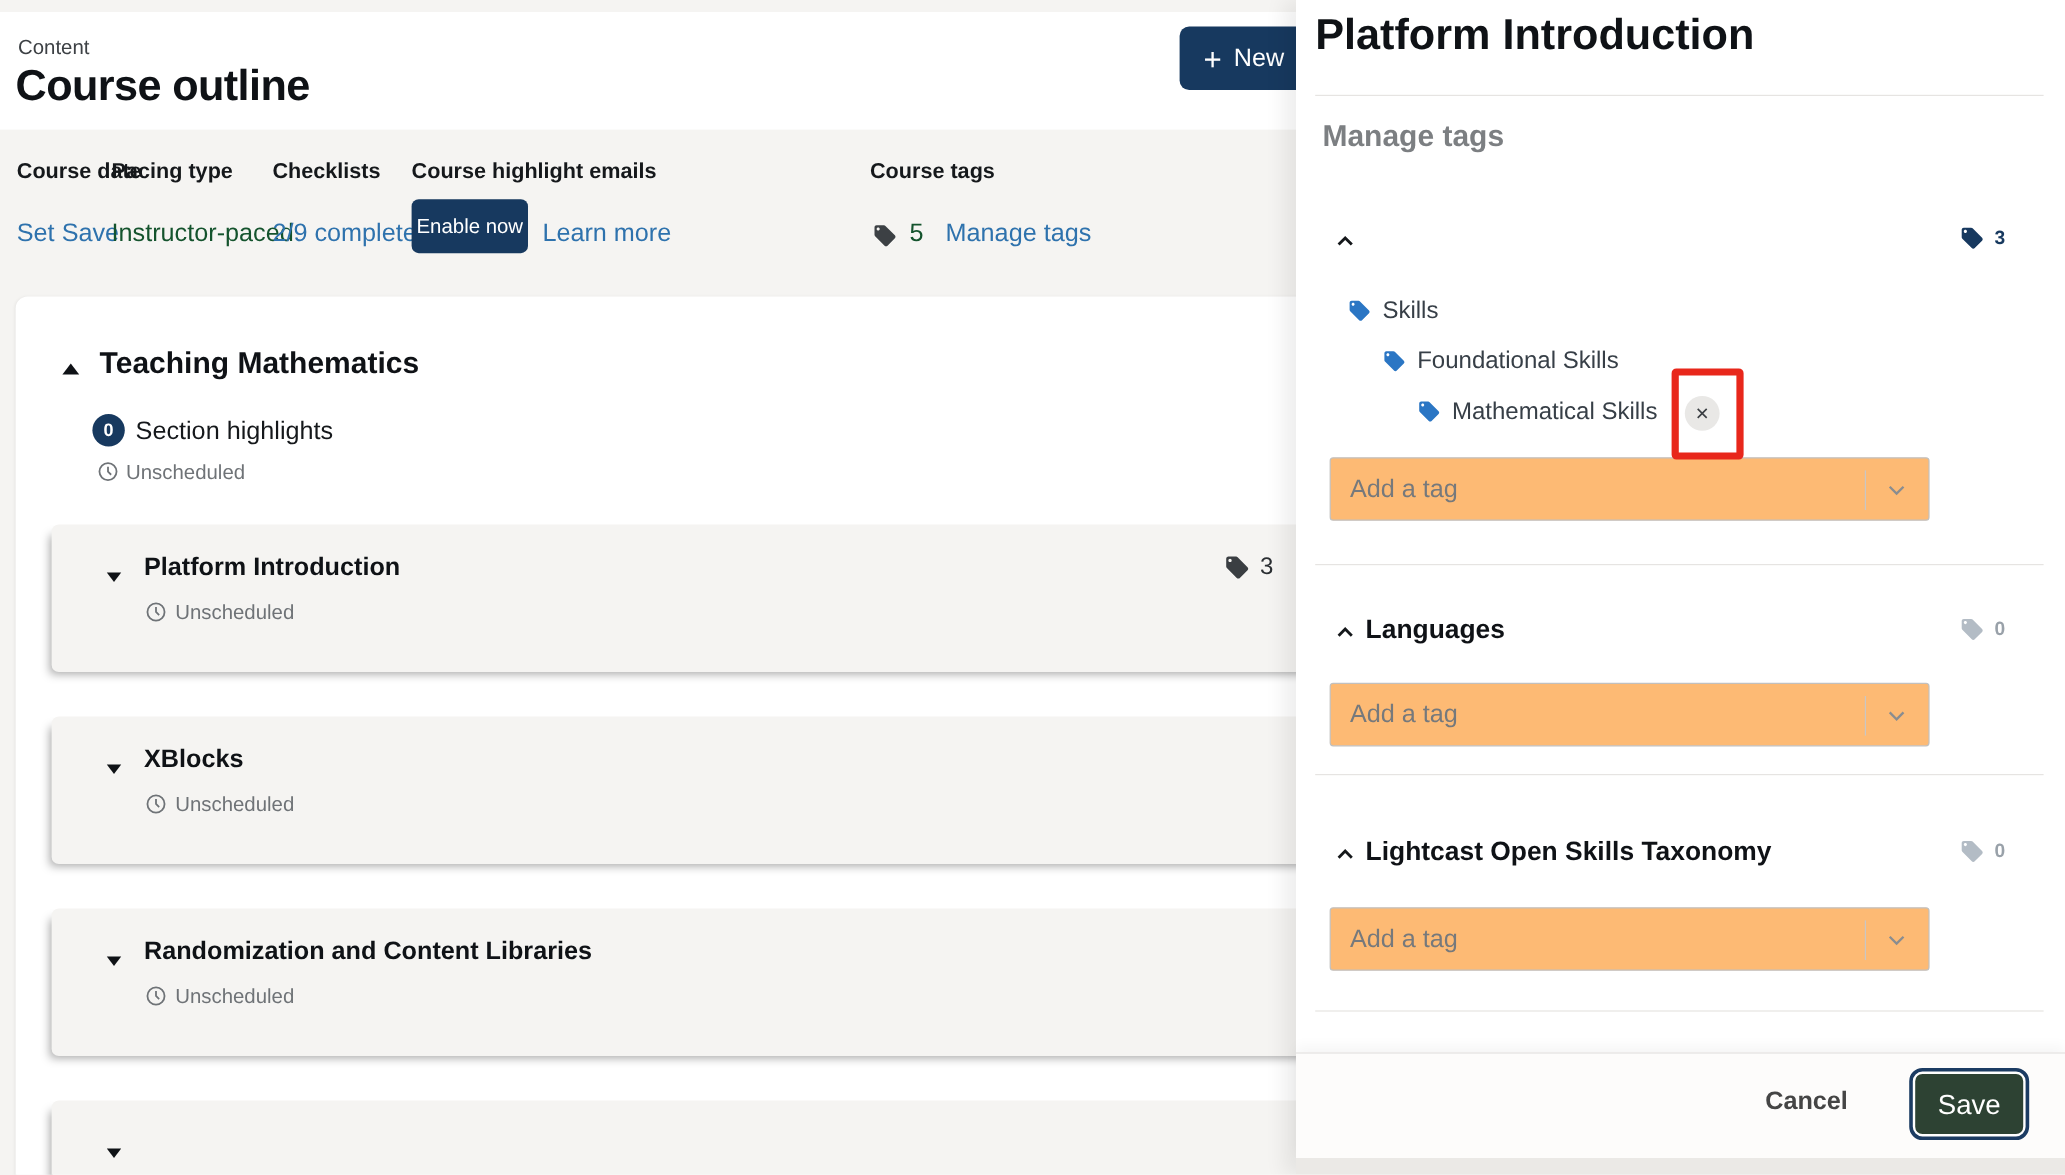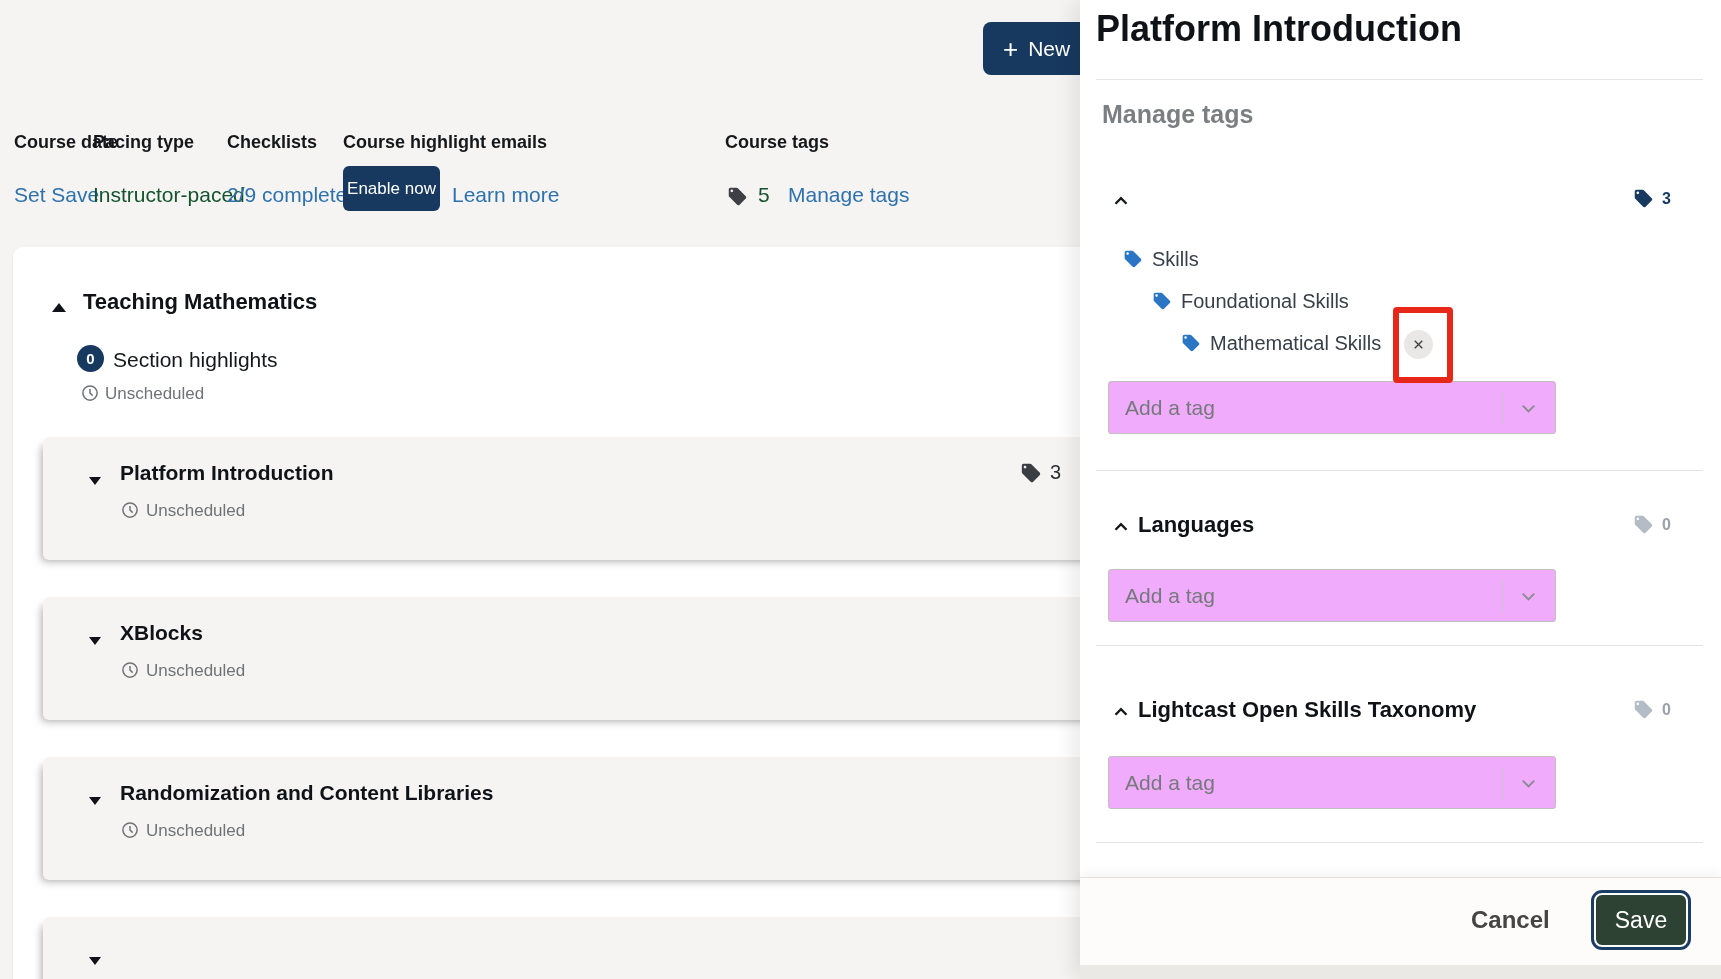--- a/index.html
+++ b/index.html
@@ -19,21 +19,21 @@
   .meta-value { position:absolute; top:183px; font-size:21px; color:#14532d; }
   .link { color:#2e72ad; cursor:pointer; text-decoration:none; }
   .enable-btn { position:absolute; left:343px; top:166px; width:97px; height:45px; background:#17395f; color:#fff; border:none; border-radius:6px; font-size:17px; font-family:inherit; cursor:pointer; }
   .tags-meta-icon { position:absolute; left:727px; top:186px; width:21px; height:21px; color:#3c4044; }
 
   
   .section-card { position:absolute; left:13px; top:247px; width:1103px; height:760px; background:#fff; border-radius:10px; box-shadow:0 1px 3px rgba(0,0,0,0.08); }
   .caret-up { width:0; height:0; border-left:7px solid transparent; border-right:7px solid transparent; border-bottom:9px solid #0f1216; }
   .caret-down { width:0; height:0; border-left:6px solid transparent; border-right:6px solid transparent; border-top:8px solid #0f1216; }
   .sec-caret { position:absolute; left:52px; top:303px; cursor:pointer; }
-  .sec-title { position:absolute; left:83px; top:289px; font-size:22px; font-weight:800; color:#0f1216; }
+  .sec-title { position:absolute; left:83px; top:289px; font-size:25px; font-weight:800; color:#0f1216; }
   .badge { position:absolute; left:77px; top:345px; width:27px; height:27px; border-radius:50%; background:#17395f; color:#fff; font-size:15px; font-weight:700; display:flex; align-items:center; justify-content:center; }
   .sec-high { position:absolute; left:113px; top:348px; font-size:21px; color:#15181b; }
   .clock { color:#6f7377; }
   .sched-text { font-size:17px; color:#6f7377; }
 
   
   .sub-card { position:absolute; left:43px; width:1077px; height:123px; background:#f5f4f2; border-radius:6px; box-shadow:-5px 5px 8px -4px rgba(0,0,0,0.35); }
   .sub-caret { position:absolute; left:46px; top:40px; cursor:pointer; }
   .sub-title { position:absolute; left:77px; top:24px; font-size:21px; font-weight:700; color:#0f1216; }
   .sub-clock { position:absolute; left:78px; top:64px; width:18px; height:18px; }
@@ -51,38 +51,42 @@
   .tax-name { position:absolute; left:58px; top:0; font-size:22px; font-weight:700; color:#0f1216; }
   .tax-badge { position:absolute; left:553px; top:2px; display:flex; align-items:center; gap:8px; }
   .tax-badge .t-icon { width:21px; height:21px; }
   .badge-navy { color:#17395f; } .badge-navy .cnt { color:#17395f; font-size:16px; font-weight:700; }
   .badge-gray { color:#b3bcc5; } .badge-gray .cnt { color:#99a1a9; font-size:16px; font-weight:700; }
   .tag-row { position:absolute; height:26px; display:flex; align-items:center; gap:9px; font-size:20px; color:#373f47; }
   .tag-row .t-icon { width:20px; height:20px; color:#2b76c4; }
   .x-btn { position:absolute; left:324px; top:330px; width:29px; height:29px; border-radius:50%; background:#e9e8e6; border:none; color:#3c4044; cursor:pointer; display:flex; align-items:center; justify-content:center; }
   .x-btn svg { width:15px; height:15px; }
   .annotation { position:absolute; left:313px; top:307px; width:60px; height:76px; border:6px solid #e8271b; border-radius:4px; pointer-events:none; z-index:5; }
-  .combo { position:absolute; left:28px; width:448px; height:53px; border:1px solid #c2c0be; border-radius:3px; background:#f0abfc; }
+  .combo { position:absolute; left:28px; width:500px; height:53px; border:1px solid #c2c0be; border-radius:3px; background:#fdba74; }
   .combo input { position:absolute; left:0; top:0; width:440px; height:51px; border:none; outline:none; padding-left:16px; font-size:21px; font-family:inherit; color:#3f4347; background:transparent; }
   .combo input::placeholder { color:#76797c; opacity:1; }
   .combo-sep { position:absolute; right:52px; top:10px; height:33px; border-left:1px solid #c9c7c5; }
   .combo-caret { position:absolute; right:15px; top:15px; width:23px; height:23px; color:#8a8d90; cursor:pointer; }
 
   .drawer-footer { position:absolute; left:0; top:877px; width:641px; height:88px; background:#fdfcfb; border-top:1px solid #e3e1df; box-shadow:0 -5px 10px rgba(0,0,0,0.04); }
-  .cancel-btn { position:absolute; left:375px; top:20px; background:none; border:none; font-size:24px; font-weight:700; color:#454545; font-family:inherit; cursor:pointer; padding:8px 16px; }
+  .cancel-btn { position:absolute; left:375px; top:20px; background:none; border:none; font-size:21px; font-weight:700; color:#454545; font-family:inherit; cursor:pointer; padding:8px 16px; }
   .save-btn { position:absolute; left:514px; top:15px; width:94px; height:54px; background:#2d4233; border:2px solid #fff; outline:3px solid #1c3c63; border-radius:8px; color:#fff; font-size:23px; font-family:inherit; cursor:pointer; }
   .drawer-bottom-strip { position:absolute; left:0; top:965px; width:641px; height:14px; background:#ebe9e6; }
 
   .icon-svg { display:block; width:100%; height:100%; }
 </style>
 </head>
 <body>
 
 <div class="page">
 
+  <div class="header-bar">
+    <div class="eyebrow">Content</div>
+    <h1 class="page-title">Course outline</h1>
+  </div>
   <button class="new-btn">
     <span class="plus">+</span>
     <span>New</span>
   </button>
 
   <div class="meta-label" style="left:14px">Course date</div>
   <div class="meta-label" style="left:93px">Pacing type</div>
   <div class="meta-label" style="left:227px">Checklists</div>
   <div class="meta-label" style="left:343px">Course highlight emails</div>
   <div class="meta-label" style="left:725px">Course tags</div>

